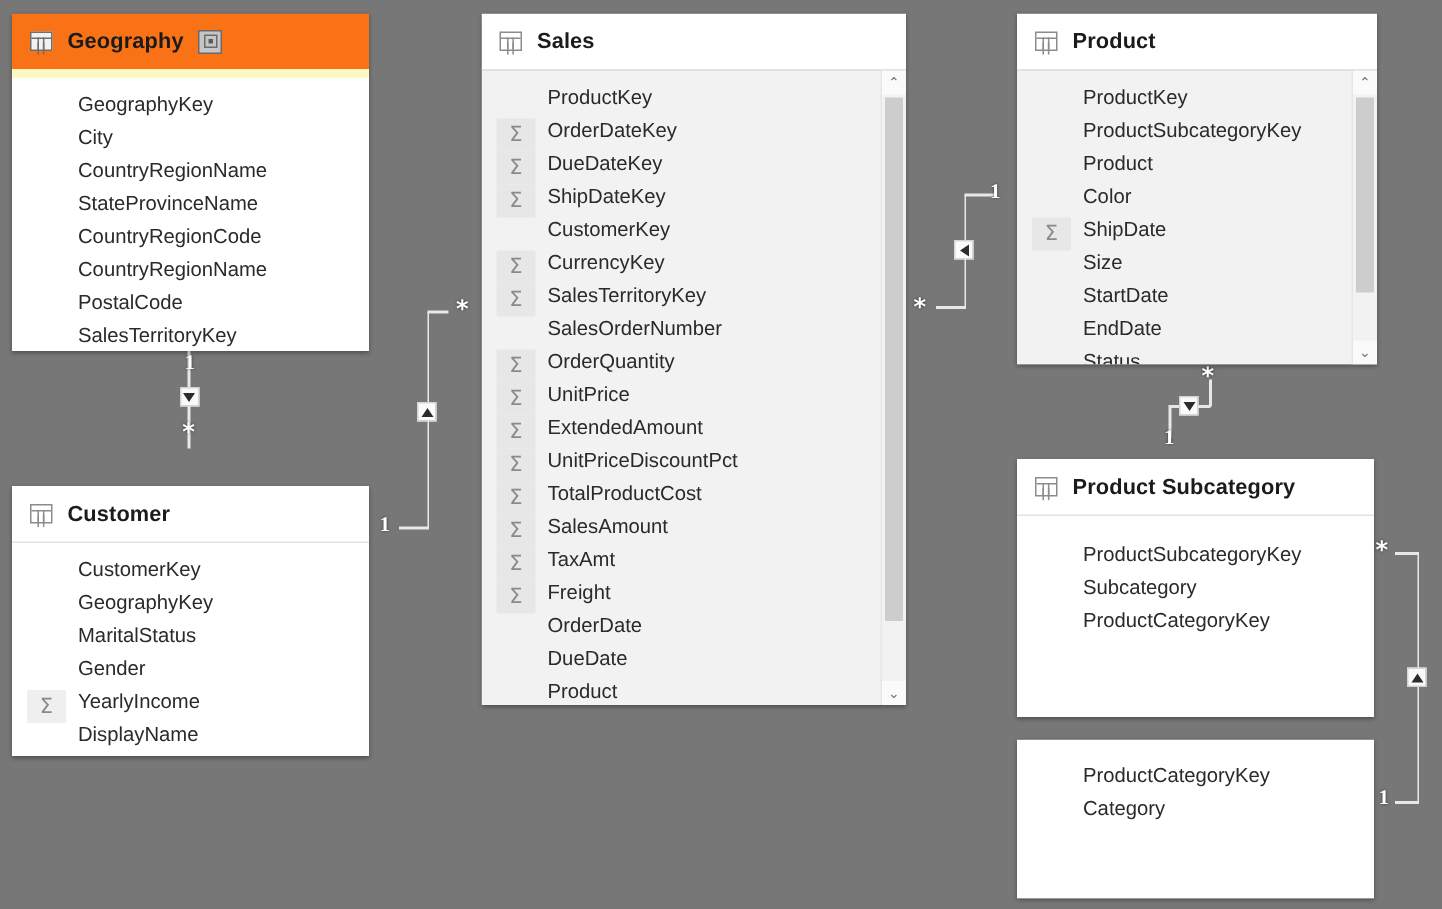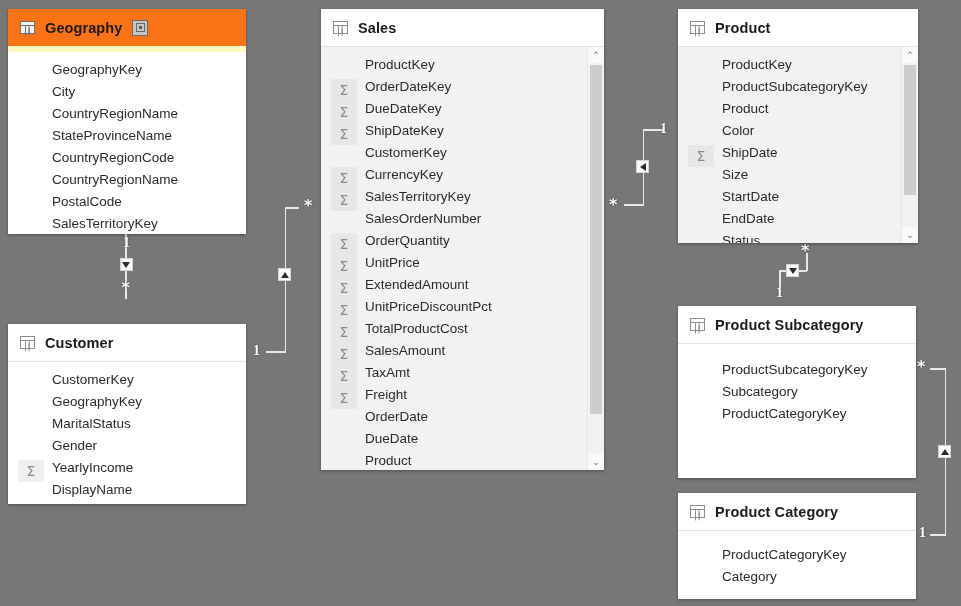--- a/index.html
+++ b/index.html
@@ -452,24 +452,20 @@
           <span class="fname">Subcategory</span>
         </div>
       <div class="field">
           <span class="sigma-slot"></span>
           <span class="fname">ProductCategoryKey</span>
         </div>
     </div>
   </div>
 
   <div class="tbl white-body" style="left:678px;top:493px;width:238px;height:106px;">
-    <div class="tbl-head">
-      <span class="grid-icon"></span>
-      <span class="tbl-title">Product Category</span>
-    </div>
     <div class="tbl-body" style="padding-top:16px;">
       <div class="field">
           <span class="sigma-slot"></span>
           <span class="fname">ProductCategoryKey</span>
         </div>
       <div class="field">
           <span class="sigma-slot"></span>
           <span class="fname">Category</span>
         </div>
     </div>

